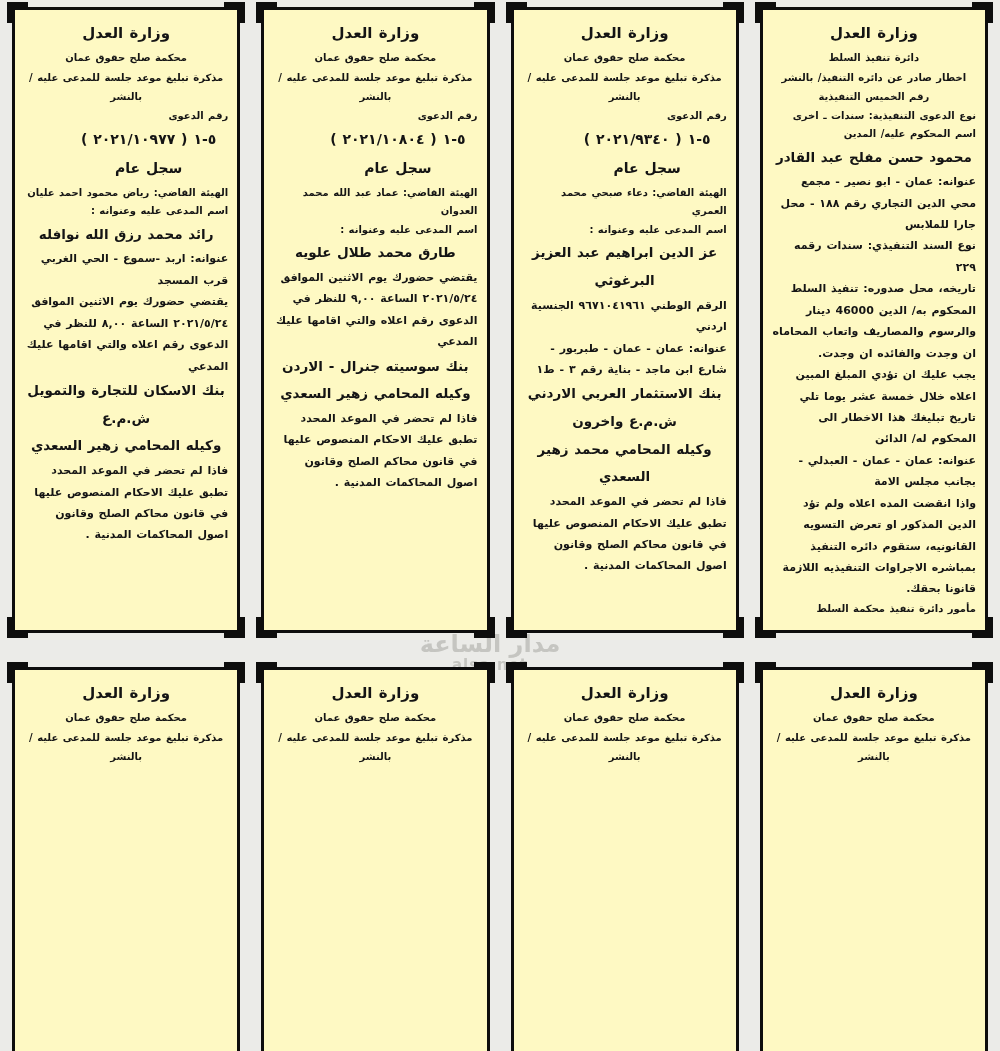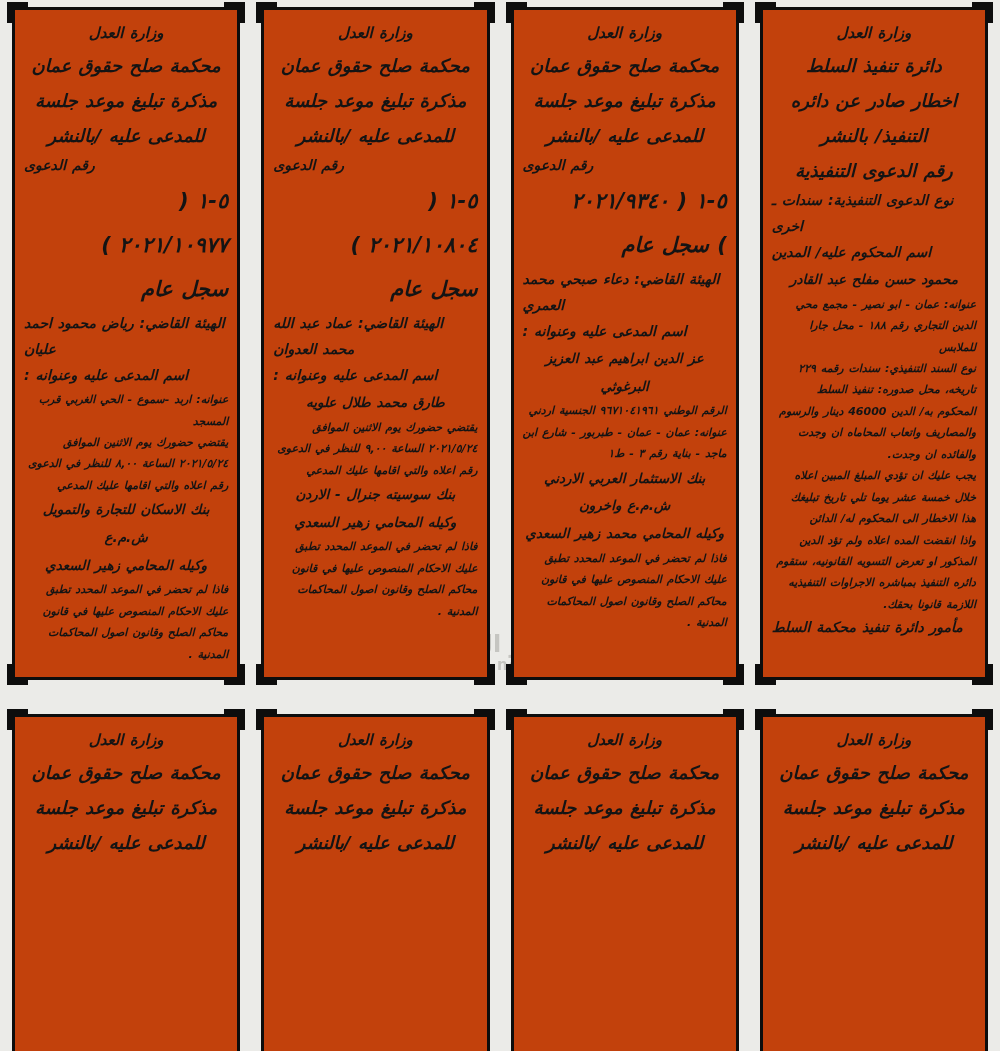--- a/index.html
+++ b/index.html
@@ -18,39 +18,38 @@
     direction:rtl;
     display:grid;
     grid-template-columns:repeat(4,1fr);
     grid-auto-rows:min-content;
     column-gap:21px;
     row-gap:34px;
     padding:7px 12px;
   }
   .notice{
     position:relative;
-    background:#c2410c;
+    background:#fef9c3;
     border:3.5px solid #0d0d0d;
     padding:8px 9px 12px;
     min-height:468px;
     color:#141414;
-    font-style:italic;
   }
   
   .corner{position:absolute;width:15px;height:15px;border:0 solid #0d0d0d;}
   .corner.tl{top:-8px;right:-8px;border-top-width:6px;border-right-width:6px;}
   .corner.tr{top:-8px;left:-8px;border-top-width:6px;border-left-width:6px;}
   .corner.bl{bottom:-8px;right:-8px;border-bottom-width:6px;border-right-width:6px;}
   .corner.br{bottom:-8px;left:-8px;border-bottom-width:6px;border-left-width:6px;}
 
   .ln{margin:0;font-weight:700;word-spacing:1px;}
   .h1{font-size:15px;text-align:center;line-height:2.0;}
-  .h2{font-size:18px;text-align:center;line-height:1.95;}
-  .case{font-size:21px;text-align:right;line-height:2.1;margin-left:45px;}
-  .label{font-size:14px;text-align:left;line-height:1.85;}
+  .h2{font-size:10px;text-align:center;line-height:1.95;}
+  .case{font-size:14px;text-align:center;line-height:2.1;margin-left:45px;}
+  .label{font-size:10px;text-align:right;line-height:1.85;}
   .name{font-size:13.5px;text-align:center;line-height:2.05;}
   .body{font-size:11px;text-align:right;line-height:1.95;}
 
   .watermark{
     position:absolute;
     text-align:center;
     color:#b9b9b4;
     opacity:.75;
     pointer-events:none;
     line-height:1.1;
@@ -88,29 +87,30 @@
 
   <section class="grid">
       <article class="notice">
         <i class="corner tl"></i>
         <i class="corner tr"></i>
         <i class="corner bl"></i>
         <i class="corner br"></i>
         <p class="ln h1">وزارة العدل</p>
         <p class="ln h2">دائرة تنفيذ السلط</p>
         <p class="ln h2">اخطار صادر عن دائره التنفيذ/ بالنشر</p>
-        <p class="ln h2">رقم الدعوى التنفيذية</p>
+        <p class="ln h2">رقم الخميس التنفيذية</p>
         <p class="ln label">نوع الدعوى التنفيذية: سندات ـ اخرى</p>
         <p class="ln label">اسم المحكوم عليه/ المدين</p>
         <p class="ln name">محمود حسن مفلح عبد القادر</p>
         <p class="ln body">عنوانه: عمان - ابو نصير - مجمع محي الدين التجاري رقم ١٨٨ - محل جارا للملابس</p>
         <p class="ln body">نوع السند التنفيذي: سندات رقمه ٢٢٩</p>
         <p class="ln body">تاريخه، محل صدوره: تنفيذ السلط</p>
         <p class="ln body">المحكوم به/ الدين 46000 دينار والرسوم والمصاريف واتعاب المحاماه ان وجدت والفائده ان وجدت.</p>
         <p class="ln body">يجب عليك ان تؤدي المبلغ المبين اعلاه خلال خمسة عشر يوما تلي تاريخ تبليغك هذا الاخطار الى المحكوم له/ الدائن</p>
+        <p class="ln body">عنوانه: عمان - عمان - العبدلي - بجانب مجلس الامة</p>
         <p class="ln body">واذا انقضت المده اعلاه ولم تؤد الدين المذكور او تعرض التسويه القانونيه، ستقوم دائره التنفيذ بمباشره الاجراوات التنفيذيه اللازمة قانونا بحقك.</p>
         <p class="ln label">مأمور دائرة تنفيذ محكمة السلط</p>
       </article>
       <article class="notice">
         <i class="corner tl"></i>
         <i class="corner tr"></i>
         <i class="corner bl"></i>
         <i class="corner br"></i>
         <p class="ln h1">وزارة العدل</p>
         <p class="ln h2">محكمة صلح حقوق عمان</p>
@@ -150,20 +150,21 @@
         <i class="corner tr"></i>
         <i class="corner bl"></i>
         <i class="corner br"></i>
         <p class="ln h1">وزارة العدل</p>
         <p class="ln h2">محكمة صلح حقوق عمان</p>
         <p class="ln h2">مذكرة تبليغ موعد جلسة للمدعى عليه /بالنشر</p>
         <p class="ln label">رقم الدعوى</p>
         <p class="ln case">٥-١ ( ٢٠٢١/١٠٩٧٧ ) سجل عام</p>
         <p class="ln label">الهيئة القاضي: رياض محمود احمد عليان</p>
         <p class="ln label">اسم المدعى عليه وعنوانه :</p>
+        <p class="ln name">رائد محمد رزق الله نوافله</p>
         <p class="ln body">عنوانه: اربد -سموع - الحي الغربي قرب المسجد</p>
         <p class="ln body">يقتضي حضورك يوم الاثنين الموافق ٢٠٢١/٥/٢٤ الساعة ٨,٠٠ للنظر في الدعوى رقم اعلاه والتي اقامها عليك المدعي</p>
         <p class="ln name">بنك الاسكان للتجارة والتمويل</p>
         <p class="ln name">ش.م.ع</p>
         <p class="ln name">وكيله المحامي زهير السعدي</p>
         <p class="ln body">فاذا لم تحضر في الموعد المحدد تطبق عليك الاحكام المنصوص عليها في قانون محاكم الصلح وقانون اصول المحاكمات المدنية .</p>
       </article>
       <article class="notice">
         <i class="corner tl"></i>
         <i class="corner tr"></i>

